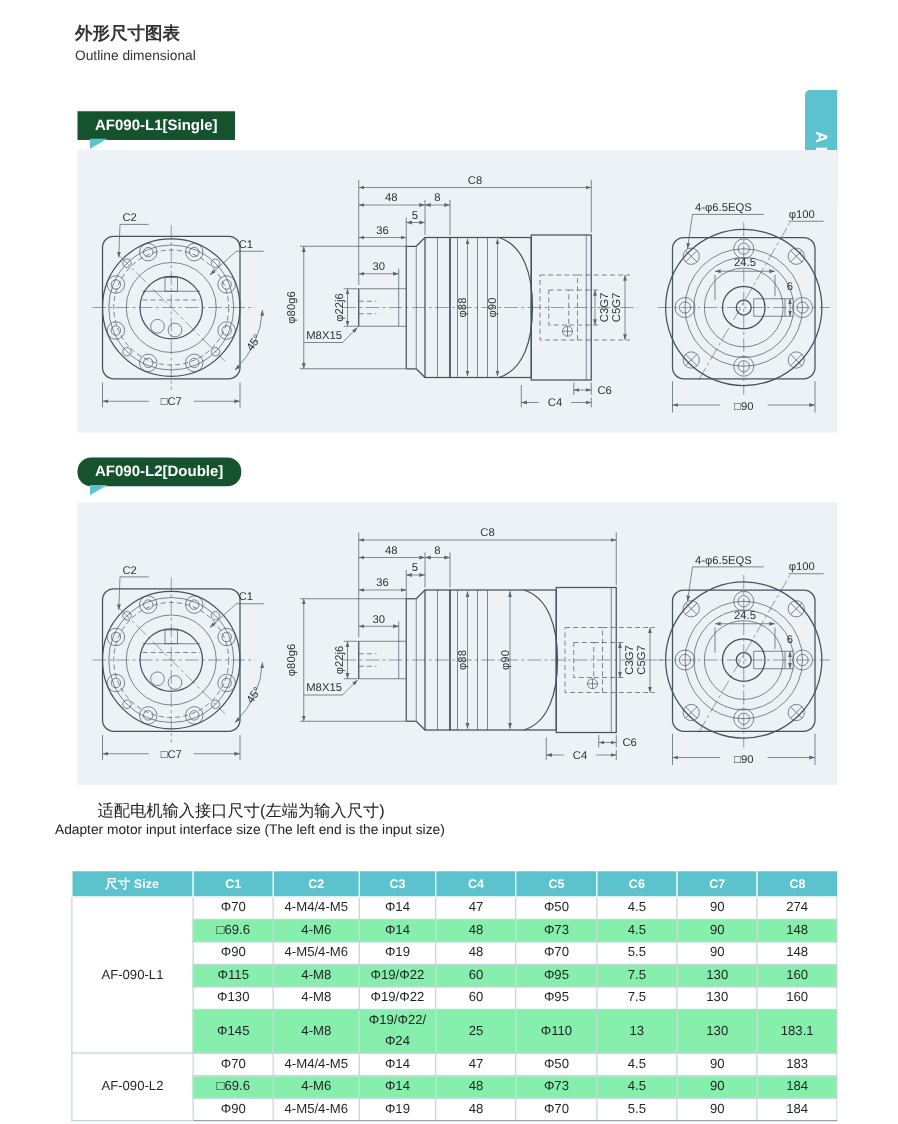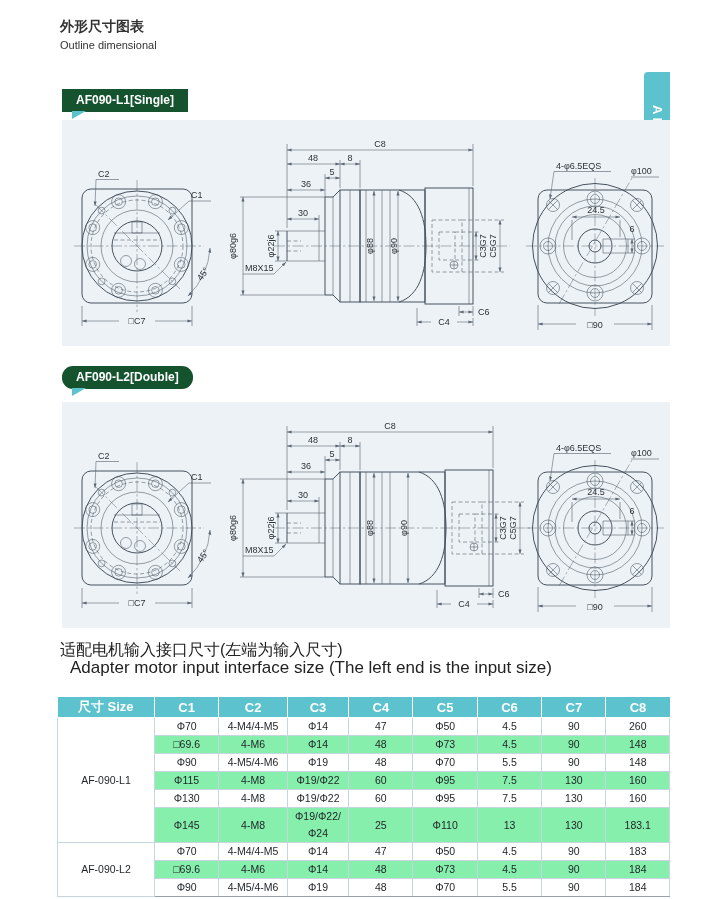--- a/index.html
+++ b/index.html
@@ -10,25 +10,25 @@
   .side-tab{position:absolute;right:0;top:72px;width:26px;height:90px;background:#5cc3ce;
             border-radius:4px 0 0 4px;display:flex;align-items:center;justify-content:center;}
   .side-tab span{writing-mode:vertical-rl;color:#fff;font-weight:bold;font-size:13px;letter-spacing:3px;}
   .badge{position:absolute;left:62px;background:#14532d;color:#fff;font-weight:bold;
          font-size:12px;padding:4px 14px 5px 14px;z-index:2;}
   .badge::after{content:"";position:absolute;left:10px;bottom:-7px;width:0;height:0;
                 border-top:8px solid #5cc3ce;border-right:14px solid transparent;}
   .b1{top:89px;}  .b2{top:366px;border-radius:11px;}
   .panel{position:absolute;left:62px;width:616px;height:226px;background:#edf2f6;}
   .p1{top:120px;} .p2{top:402px;}
-  .intro-zh{position:absolute;left:60px;top:640px;font-size:16px;color:#222;}
-  .intro-en{position:absolute;left:70px;top:658px;font-size:17px;color:#222;}
+  .intro-zh{position:absolute;left:78px;top:640px;font-size:13px;color:#222;}
+  .intro-en{position:absolute;left:44px;top:658px;font-size:11px;color:#222;}
   table.dim{position:absolute;left:57px;top:697px;border-collapse:collapse;table-layout:fixed;
             font-size:10.5px;color:#1e2226;}
-  table.dim th{background:#5cc3ce;color:#fff;font-size:13px;font-weight:bold;height:20px;
+  table.dim th{background:#5cc3ce;color:#fff;font-size:10px;font-weight:bold;height:20px;
                border-right:1px solid #fff;border-bottom:1px solid #fff;padding:0;}
   table.dim th:last-child{border-right:none;}
   table.dim td{height:17px;line-height:17px;text-align:center;border:1px solid #c6d6de;
                background:#fff;padding:0;}
   table.dim tr.alt td{background:#86efac;}
   table.dim td.model{background:#fff;margin-top:48px;}
   table.dim tr.gsep td{border-top:1px solid #95a1ab;}
   table.dim tbody tr:last-child td{border-bottom:1px solid #95a1ab;}
   
   svg .s{stroke:#46525e;stroke-width:1;fill:none;}
@@ -463,21 +463,21 @@
       <tbody>
         <tr class="">
           <td rowspan="6" class="model">AF-090-L1</td>
           <td>Φ70</td>
           <td>4-M4/4-M5</td>
           <td>Φ14</td>
           <td>47</td>
           <td>Φ50</td>
           <td>4.5</td>
           <td>90</td>
-          <td>260</td>
+          <td>274</td>
         </tr>
         <tr class="alt">
           <td>□69.6</td>
           <td>4-M6</td>
           <td>Φ14</td>
           <td>48</td>
           <td>Φ73</td>
           <td>4.5</td>
           <td>90</td>
           <td>148</td>

